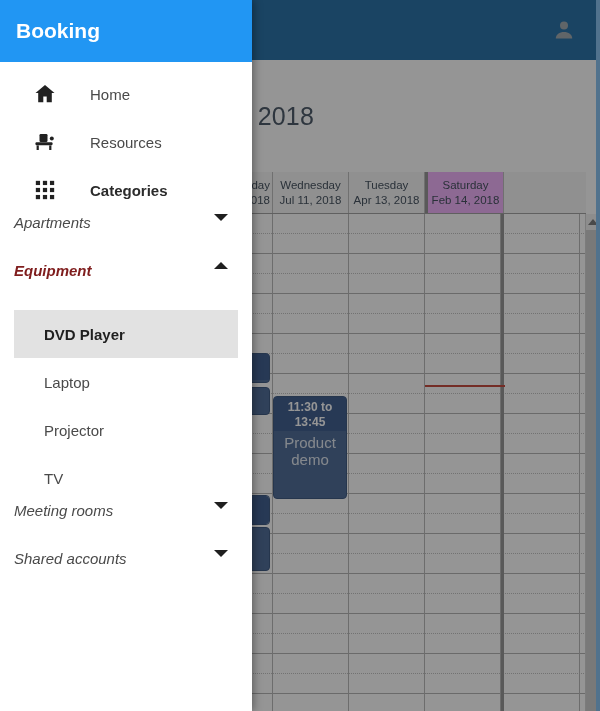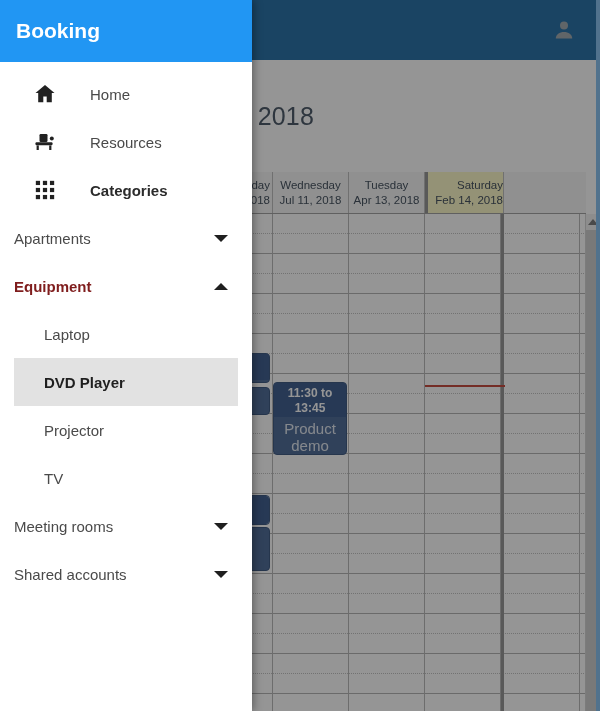--- a/index.html
+++ b/index.html
@@ -46,21 +46,21 @@
   }
   .day-cell {
     flex: 0 0 76px;
     display: flex; flex-direction: column;
     align-items: center; justify-content: center;
     font-size: 11.5px; color: #32404f; line-height: 15px;
     border-right: 1px solid #b9b9b9;
     text-align: center;
   }
   .day-cell.first { flex: 0 0 273px; align-items: flex-end; padding-right: 2px; }
-  .day-cell.weekend { flex: 0 0 79px; border-left: 3px solid #8c8c8c; background:#fef9c3;align-items:flex-end; }
+  .day-cell.weekend { flex: 0 0 79px; border-left: 3px solid #8c8c8c; background:#f0abfc; }
   .day-cell .dname { }
   .day-cell .ddate { }
 
   
   .grid-wrap {
     position: absolute; top: 214px; left: 0; right: 14px; bottom: 0;
     overflow: hidden;
   }
   .grid-cols { position: absolute; inset: 0; display: flex; }
   .grid-col {
@@ -163,23 +163,24 @@
   }
   .sn-icon {
     width: 26px; height: 26px; margin-right: 32px;
     display: flex; align-items: center; justify-content: center;
     color: #212121;
   }
   .sn-label { font-size: 15px; color: #4a4a4a; }
   .sn-label.bold { font-weight: bold; color: #2b2b2b; }
 
   .sn-group {
-    height: 48px; display: flex; align-items: center;
+    height: 48px; display: flex; align-items: flex-start;
     padding: 0 24px 0 14px; cursor: pointer;
     justify-content: space-between;
+    font-style: italic;
   }
   .sn-group-label { font-size: 15px; color: #4a4a4a; }
   .sn-group-label.bold { font-weight: bold; color: #7f1d1d; }
   .caret { width: 0; height: 0; border-left: 7px solid transparent; border-right: 7px solid transparent; }
   .caret.down { border-top: 7px solid #1f1f1f; }
   .caret.up { border-bottom: 7px solid #1f1f1f; }
 
   .sn-sub {
     height: 48px; display: flex; align-items: center;
     padding-left: 30px; margin: 0 14px; cursor: pointer;
@@ -259,21 +260,21 @@
         <div class="grid-col"></div>
         <div class="grid-col weekend"></div>
       </div>
     </div>
 
     <div id="eventsHost">
         <div class="event" style="left: 246px; top: 353px; width: 24px; height: 30px;">
           <div class="event-head" style="height: 26px;"></div>
         </div>
         <div class="event" style="left: 246px; top: 387px; width: 24px; height: 28px;"></div>
-        <div class="event" style="left: 273px; top: 382px; width: 74px; height: 73px;">
+        <div class="event" style="left: 273px; top: 396px; width: 74px; height: 103px;">
           <div class="event-head" style="height: 34px;">11:30 to 13:45</div>
           <div class="event-body">Product demo</div>
         </div>
         <div class="event" style="left: 246px; top: 495px; width: 24px; height: 30px;">
           <div class="event-head" style="height: 28px;"></div>
         </div>
         <div class="event" style="left: 246px; top: 527px; width: 24px; height: 44px;"></div>
         <div class="now-line" style="left: 425px; top: 385px; width: 80px; border-top-color: rgb(192, 57, 43);"></div>
       </div>
 
@@ -337,22 +338,22 @@
       <div class="sn-group">
         <span class="sn-group-label">Apartments</span>
         <span class="caret down"></span>
       </div>
 
       <div class="sn-group">
         <span class="sn-group-label bold">Equipment</span>
         <span class="caret up"></span>
       </div>
 
+      <div class="sn-sub active">DVD Player</div>
       <div class="sn-sub">Laptop</div>
-      <div class="sn-sub active">DVD Player</div>
       <div class="sn-sub">Projector</div>
       <div class="sn-sub">TV</div>
 
       <div class="sn-group">
         <span class="sn-group-label">Meeting rooms</span>
         <span class="caret down"></span>
       </div>
 
       <div class="sn-group">
         <span class="sn-group-label">Shared accounts</span>

